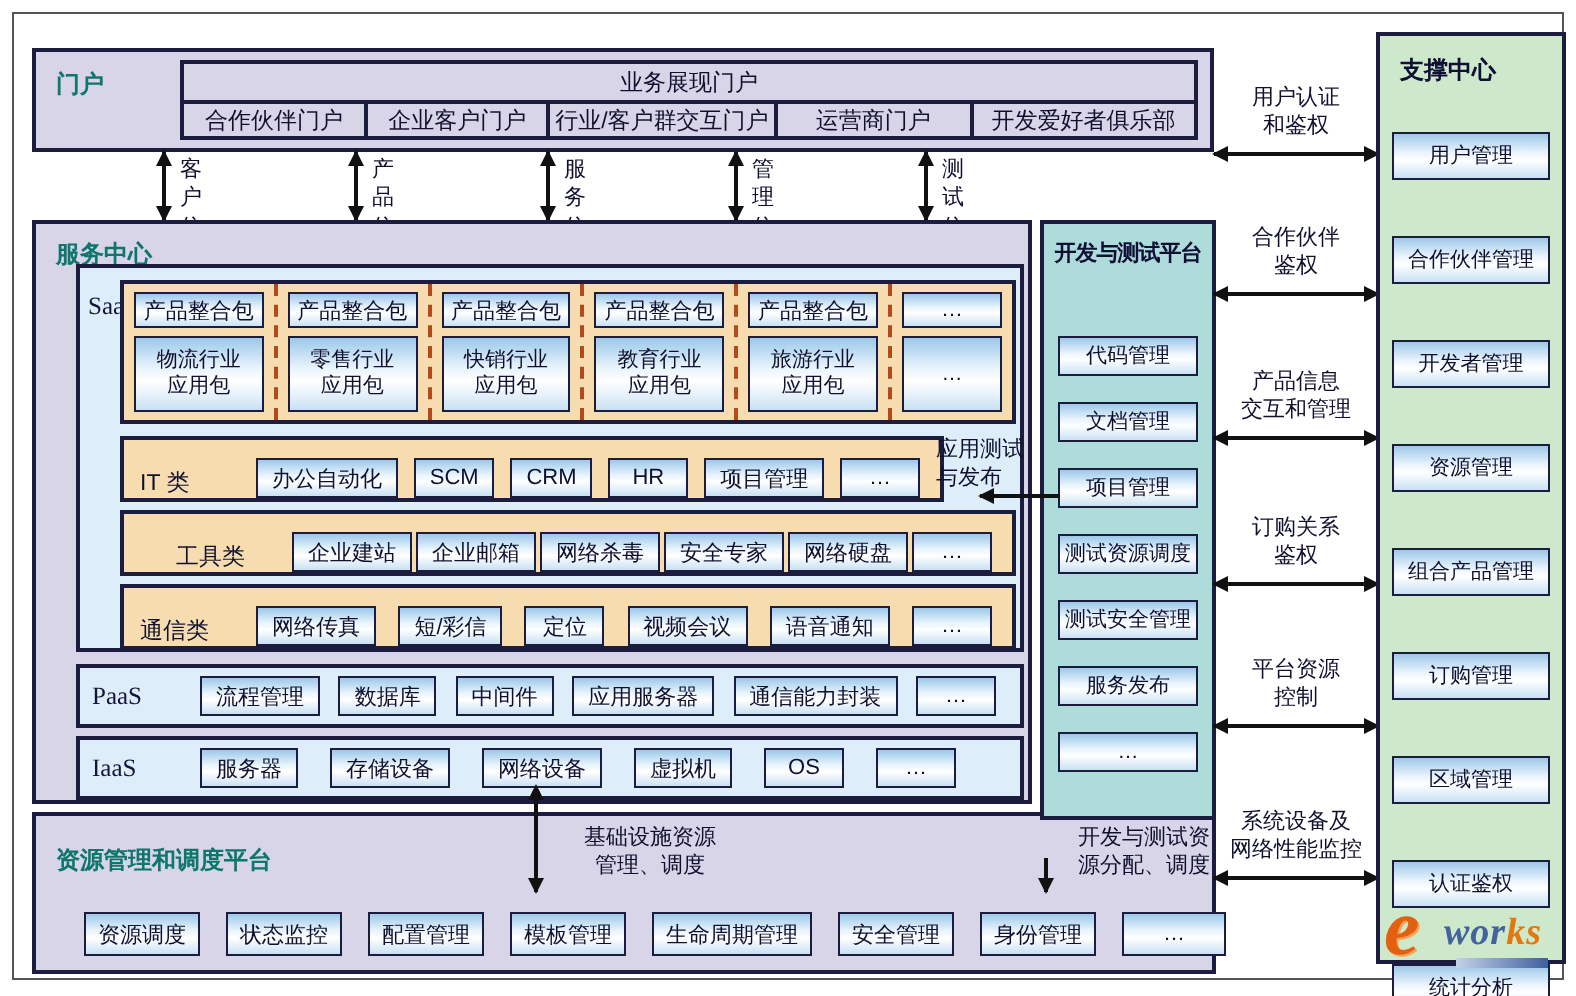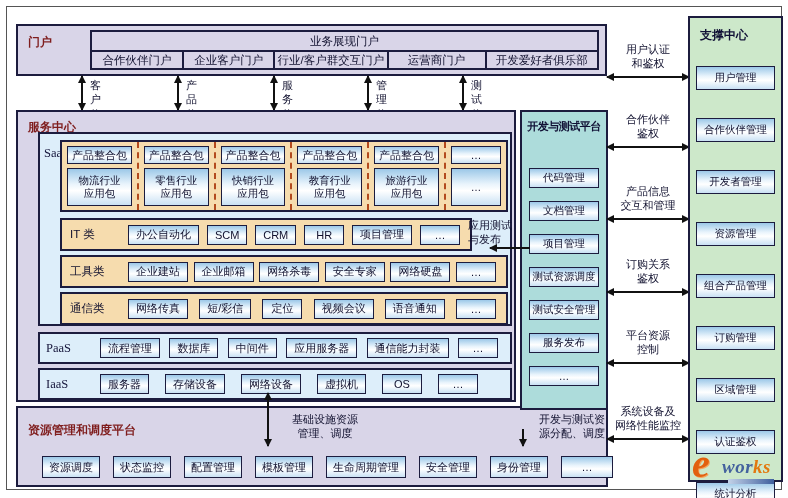--- a/index.html
+++ b/index.html
@@ -5,21 +5,21 @@
   :root{
     --lavender:#d9d5e8; --light-blue:#ddeefa; --orange:#f6dcae;
     --teal:#addcdb; --green:#cde8ca; --box-border:#1c1c3e; --line:#111111;
   }
   html,body{margin:0;padding:0;background:#fff;}
   .canvas{position:relative;width:788px;height:498px;background:#ffffff;overflow:hidden;
     font-family:"Liberation Sans",sans-serif;color:#10102e;}
   .outer-border{position:absolute;left:6px;top:6px;right:6px;bottom:8px;border:1px solid #555;}
 
   .panel{position:absolute;border:2px solid var(--box-border);box-sizing:border-box;}
-  .panel-label{position:absolute;font-size:12px;font-weight:bold;color:#7f1d1d;
+  .panel-label{position:absolute;font-size:12px;font-weight:bold;color:#0f766e;
     font-family:"Liberation Serif",serif;white-space:nowrap;}
 
   
   .portal{left:16px;top:24px;width:591px;height:52px;background:var(--lavender);}
   .portal .panel-label{left:10px;top:8px;}
   .portal-table{position:absolute;left:72px;top:4px;right:6px;bottom:4px;border:2px solid var(--box-border);
     display:flex;flex-direction:column;background:var(--lavender);}
   .portal-header{height:18px;display:flex;align-items:center;justify-content:center;
     border-bottom:2px solid var(--box-border);font-size:11.5px;}
   .portal-row{flex:1;display:flex;}
@@ -54,22 +54,22 @@
     border:2px solid var(--box-border);box-sizing:border-box;display:flex;}
   .pkg-col{flex:1.1;display:flex;flex-direction:column;gap:4px;padding:4px 5px;box-sizing:border-box;}
   .pkg-col:last-child{flex:0.85;}
   .pkg-col + .pkg-col{border-left:2px dashed #b34a1e;}
   .box{background:linear-gradient(180deg,#9cc8e8 0%,#e9f4fc 42%,#ffffff 60%,#c9e1f4 100%);
     border:1.5px solid var(--box-border);display:flex;align-items:center;justify-content:center;
     text-align:center;white-space:pre-line;font-size:11px;color:#10102e;box-sizing:border-box;}
   .pkg-top{height:18px;flex:none;}
   .pkg-bottom{flex:1;font-size:10.5px;line-height:1.2;}
   .cat-row{position:absolute;left:20px;background:var(--orange);border:2px solid var(--box-border);
-    box-sizing:border-box;display:flex;align-items:center;height:33px;}
-  .row-it{top:84px;width:412px;} .row-tools{top:121px;width:448px;} .row-comm{top:158px;width:448px;}
+    box-sizing:border-box;display:flex;align-items:flex-end;height:33px;}
+  .row-it{top:84px;width:412px;} .row-tools{top:121px;width:448px;padding-left:18px;} .row-comm{top:158px;width:448px;}
   .cat-label{width:48px;padding-left:8px;font-size:11.5px;flex:none;white-space:nowrap;}
   .cat-items{flex:1;display:flex;justify-content:space-between;align-items:center;padding:0 10px;}
   .cat-box{height:20px;padding:0 7px;min-width:40px;white-space:nowrap;}
   .tier-strip{position:absolute;left:20px;width:474px;height:32px;background:var(--light-blue);
     border:2px solid var(--box-border);box-sizing:border-box;display:flex;align-items:center;}
   .paas-strip{top:220px;} .iaas-strip{top:256px;}
   .tier-strip .tier-label{width:42px;padding-left:6px;flex:none;}
   .tier-items{flex:1;display:flex;justify-content:space-between;align-items:center;padding:0 12px;}
   .iaas-strip .tier-items{padding-right:32px;}
   .tier-box{height:20px;padding:0 7px;min-width:40px;white-space:nowrap;}

